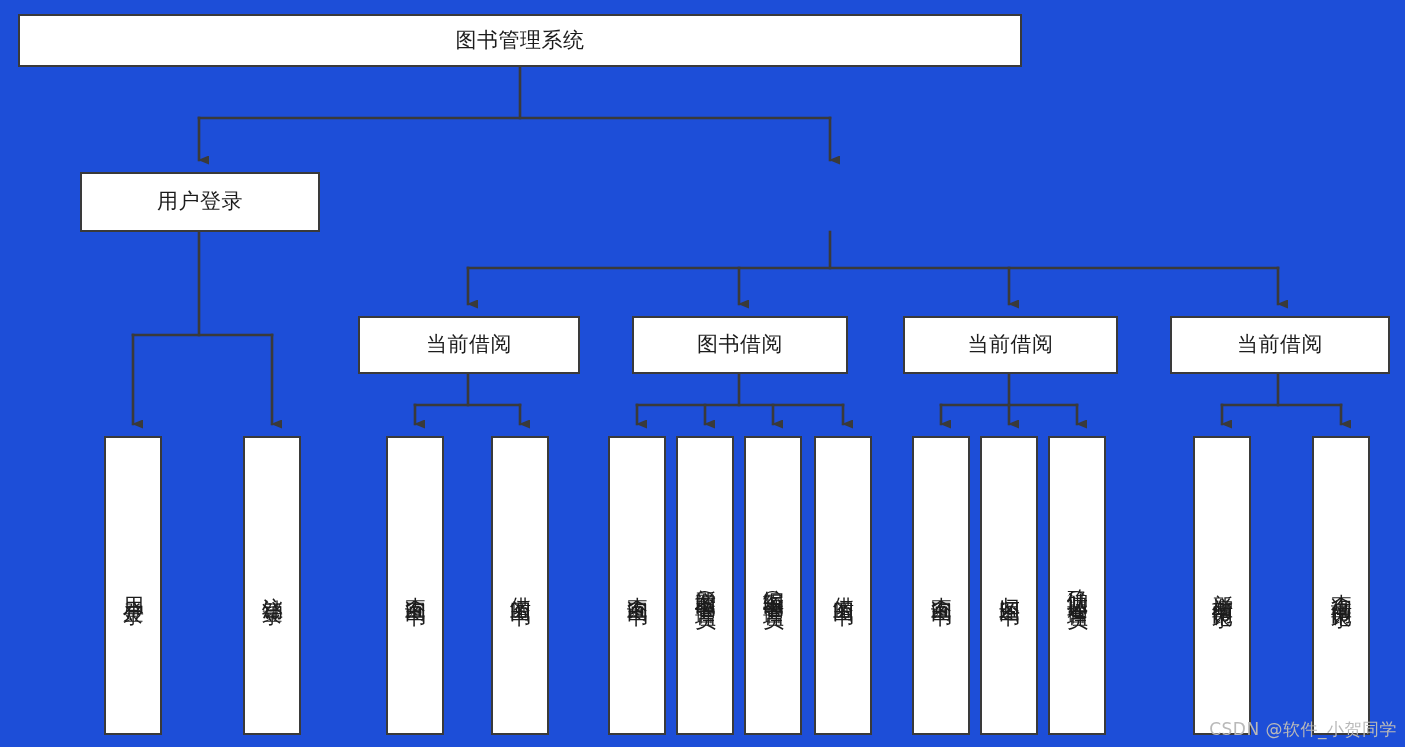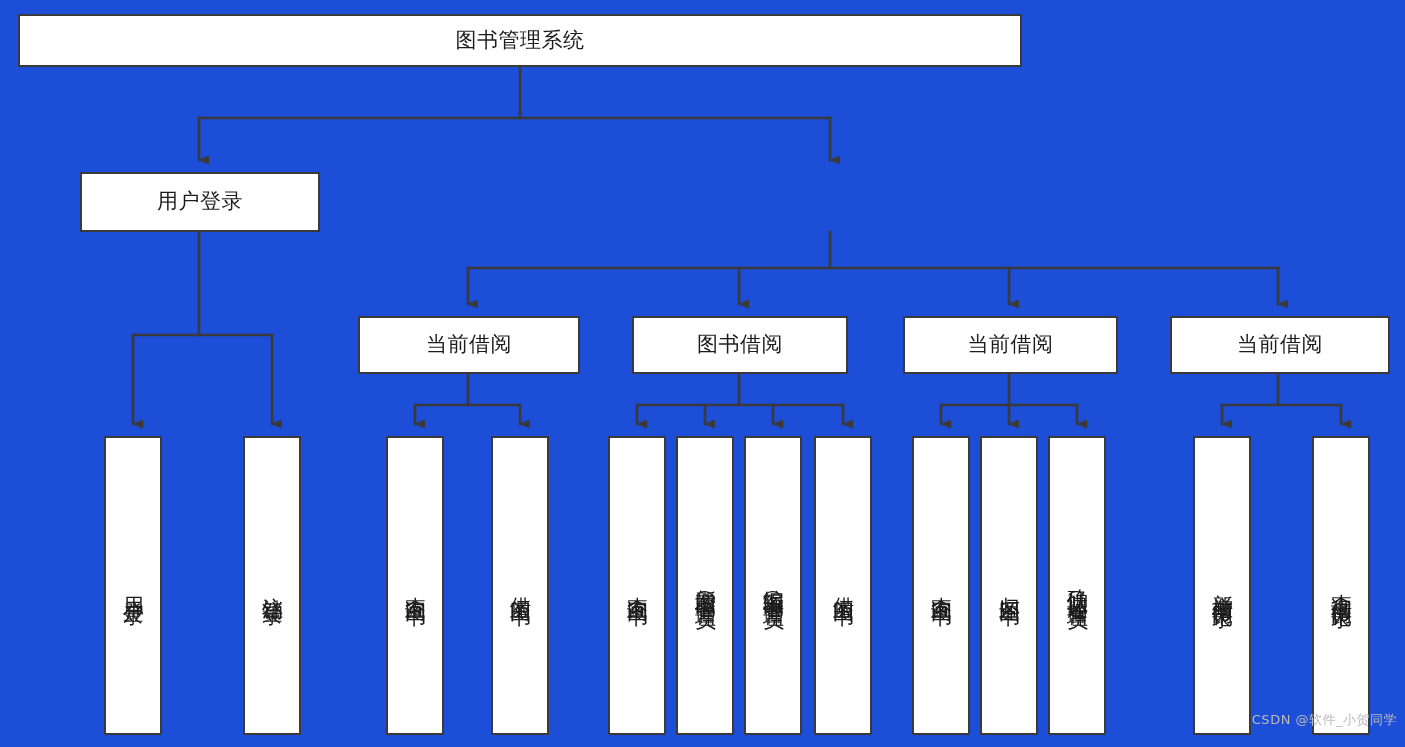--- a/index.html
+++ b/index.html
@@ -52,22 +52,22 @@
     writing-mode: vertical-rl;
     text-orientation: upright;
     letter-spacing: 3px;
     font-size: 21px;
     white-space: normal;
     line-height: 1;
   }
   .watermark {
     position: absolute;
     right: 8px;
-    bottom: 18px;
-    font-size: 13px;
+    bottom: 6px;
+    font-size: 17px;
     color: #b9b9b9;
     z-index: 5;
     white-space: nowrap;
     letter-spacing: 0.5px;
   }
 </style>
 </head>
 <body>
 
 <div id="diagram-root">

